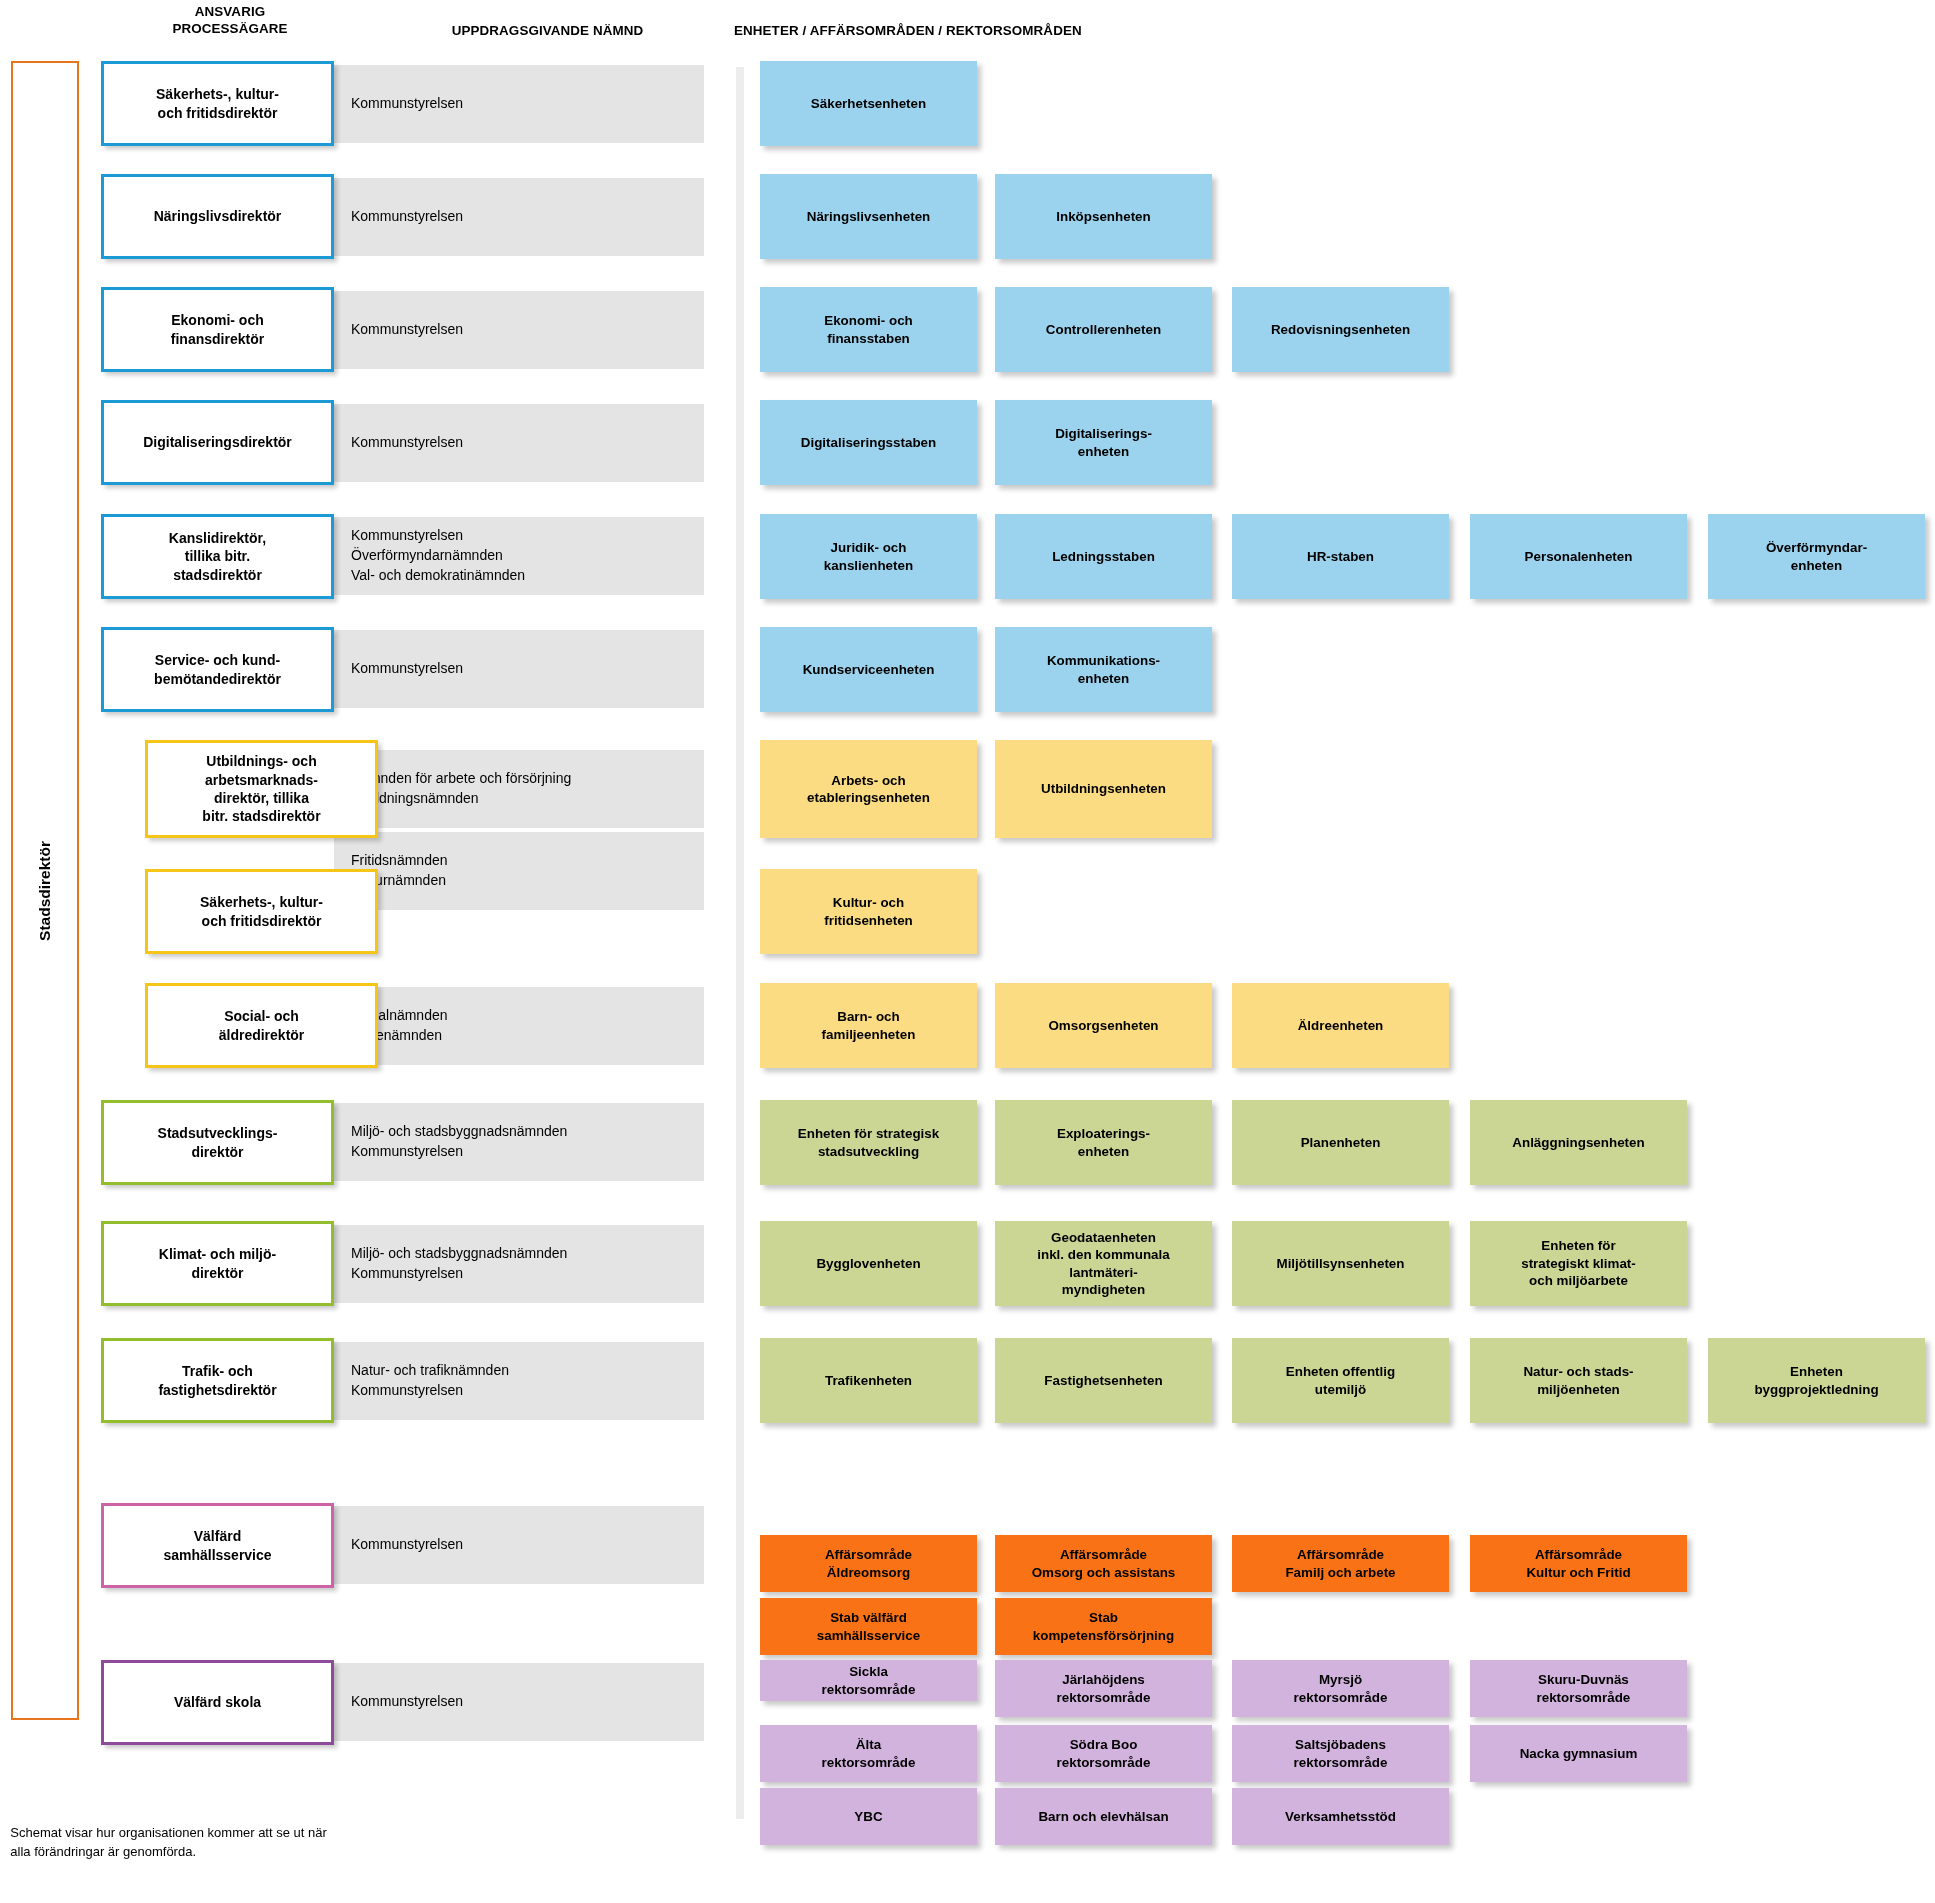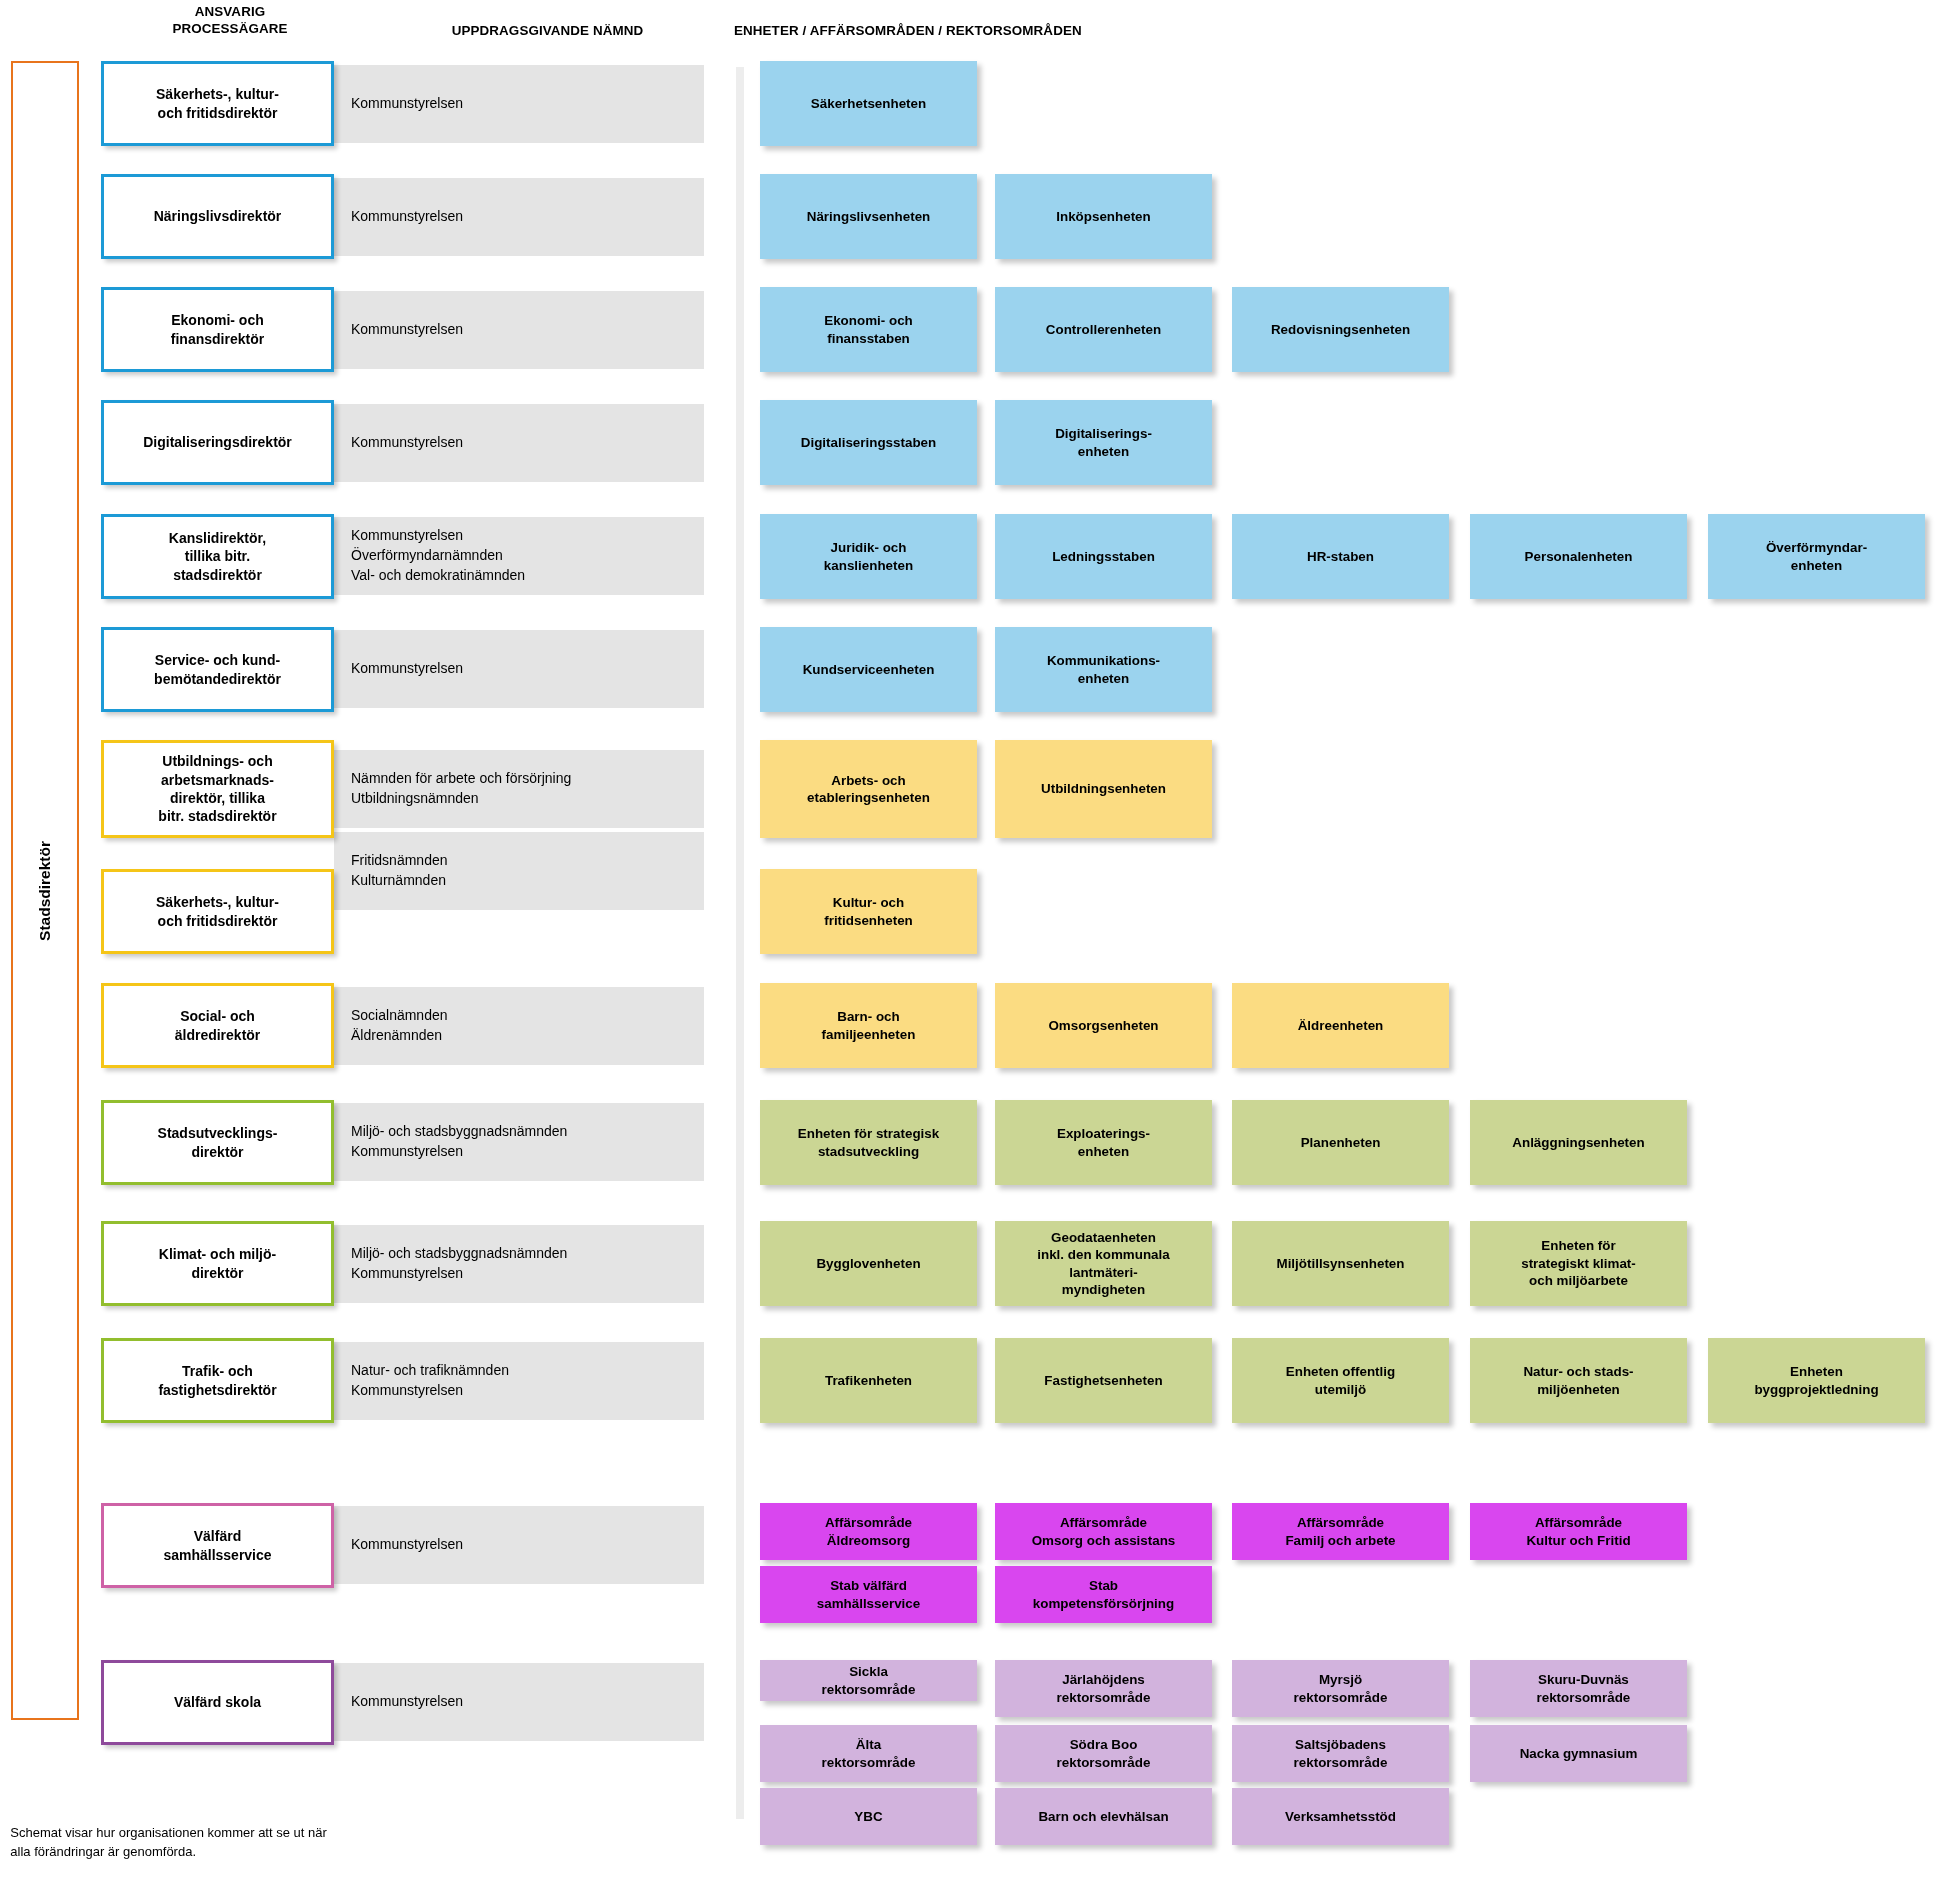--- a/index.html
+++ b/index.html
@@ -71,21 +71,21 @@
     text-align: center;
     font-weight: bold;
     font-size: 14px;
     line-height: 1.32;
     padding: 2.1px 6.2px;
     white-space: pre-line;
     box-shadow: 3.6px 3.6px 4.7px rgba(0,0,0,0.22);
     z-index: 3;
   }
   .owner-box.c-blue   { border-color: #1C9AD6; }
-  .owner-box.c-yellow { border-color: #F5C518; }
+  .owner-box.c-yellow { border-color: #F5C518; margin-left: 44px; }
   .owner-box.c-green  { border-color: #92BE2E; }
   .owner-box.c-pink   { border-color: #CE62A6; }
   .owner-box.c-purple { border-color: #8E4A9B; }
 
   
   .namnd-bar {
     position: absolute;
     left: 334px;
     width: 370px;
     background: #E4E4E4;
@@ -108,21 +108,21 @@
     font-weight: bold;
     font-size: 13.4px;
     line-height: 1.3;
     padding: 2.1px 5.2px;
     white-space: pre-line;
     box-shadow: 4.1px 4.1px 5.2px rgba(0,0,0,0.22);
   }
   .u-blue   { background: #9BD3EE; }
   .u-yellow { background: #FBDC82; }
   .u-green  { background: #CBD694; }
-  .u-pink   { background: #d946ef; }
+  .u-pink   { background: #f97316; margin-top: 32px; }
   .u-purple { background: #D2B3DD; }
 
   
   #footnote {
     position: absolute;
     left: 10.3px; top: 1824px;
     width: 568px;
     font-size: 13px;
     line-height: 1.45;
     white-space: pre-line;

